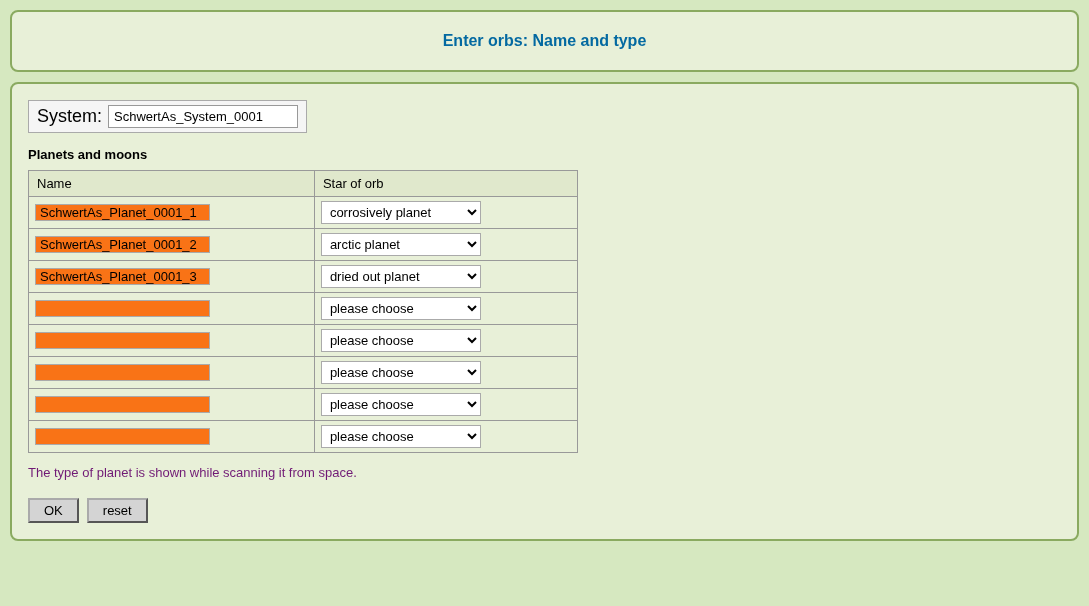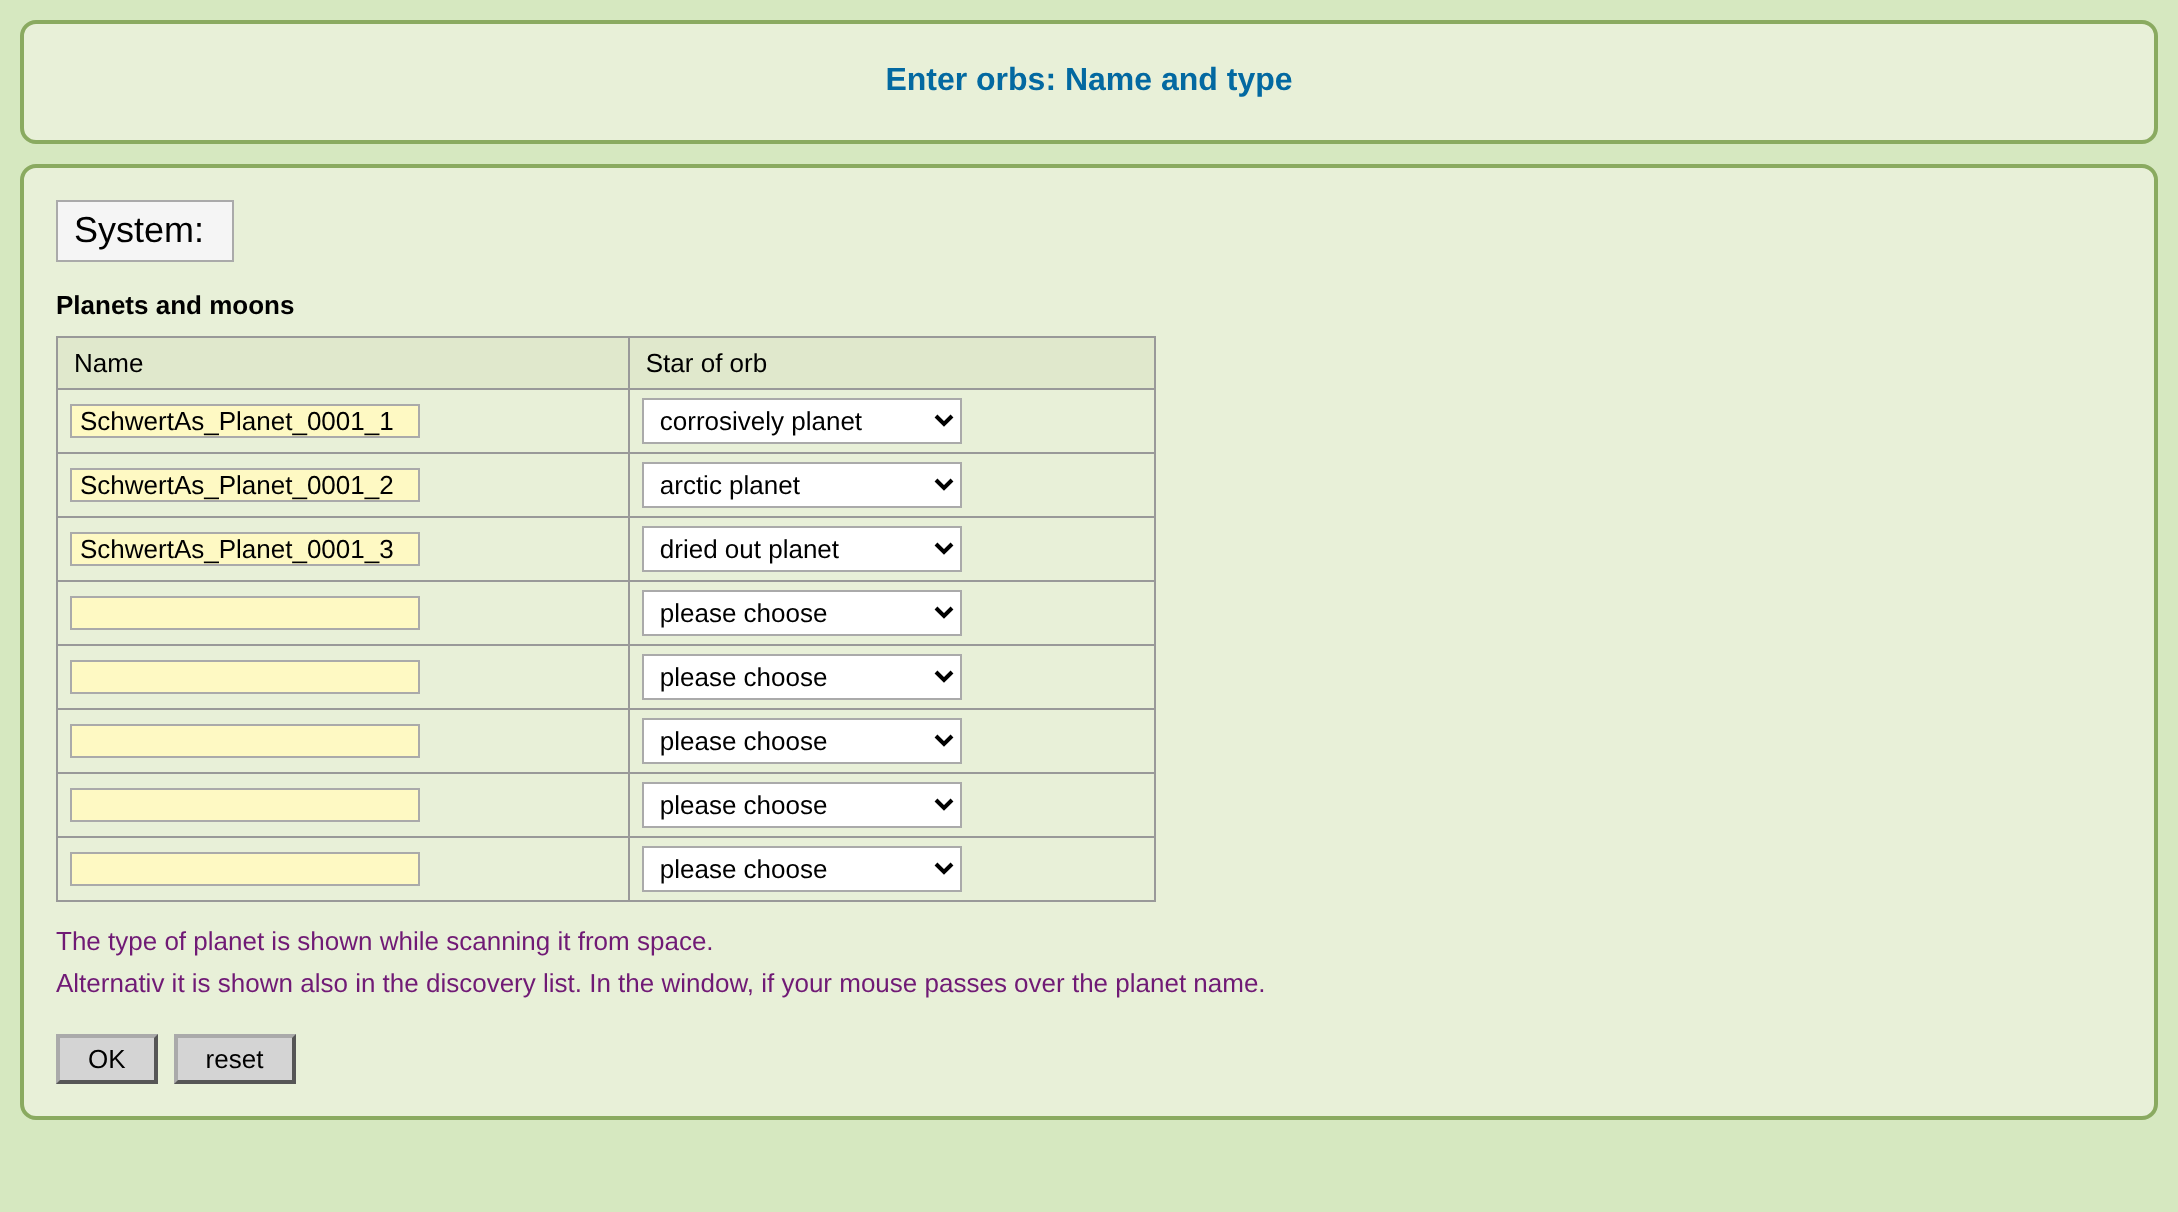--- a/index.html
+++ b/index.html
@@ -90,21 +90,21 @@
     }
 
     .planets-table td {
       border: 1px solid #999;
       padding: 4px 6px;
       background: #e8f0d8;
     }
 
     .planet-name-input {
       border: 1px solid #aaa;
-      background: #fef9c3;
+      background: #f97316;
       padding: 0 4px;
       font-size: 13px;
       width: 175px;
     }
 
     .planet-type-select {
       border: 1px solid #aaa;
       background: #fff;
       padding: 2px 4px;
       font-size: 13px;
@@ -139,20 +139,21 @@
 <div id="title-box">
   <h1>Enter orbs: Name and type</h1>
 </div>
 
 <div id="main-box">
 
 
   <div class="system-row">
     <div class="system-wrapper">
       <span class="system-label">System:</span>
+      <input class="system-input" type="text" value="SchwertAs_System_0001" style="">
     </div>
   </div>
 
   <div class="planets-section-title">Planets and moons</div>
 
   <table class="planets-table">
     <thead>
       <tr>
         <th>Name</th>
         <th>Star of orb</th>
@@ -189,21 +190,20 @@
         </tr>
         <tr>
           <td><input type="text" class="planet-name-input" style=""></td>
           <td><select class="planet-type-select"><option value="please choose">please choose</option><option value="arctic planet">arctic planet</option><option value="corrosively planet">corrosively planet</option><option value="dried out planet">dried out planet</option><option value="gas planet">gas planet</option><option value="lava planet">lava planet</option><option value="oceanic planet">oceanic planet</option><option value="rocky planet">rocky planet</option><option value="temperate planet">temperate planet</option></select></td>
         </tr>
       </tbody>
   </table>
 
   <div class="info-text">
     <div>The type of planet is shown while scanning it from space.</div>
-    <div>Alternativ it is shown also in the discovery list. In the window, if your mouse passes over the planet name.</div>
   </div>
 
   <div class="buttons-row">
     <button class="btn">OK</button>
     <button class="btn">reset</button>
   </div>
 
 </div>
 
 </body></html>

